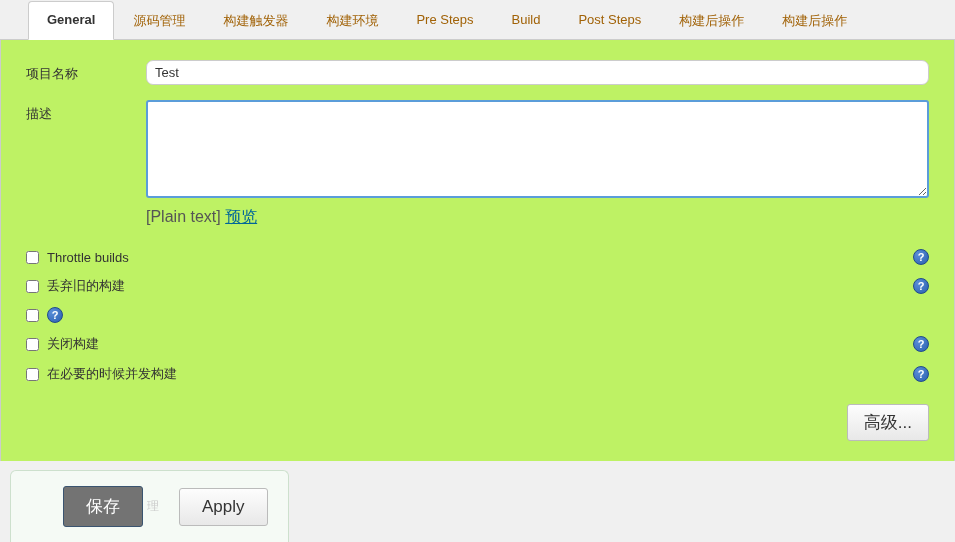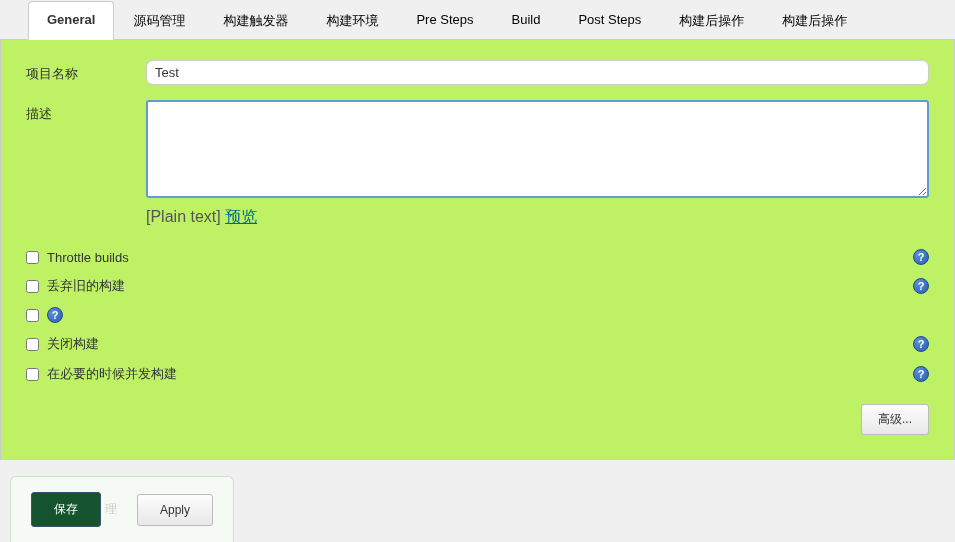--- a/index.html
+++ b/index.html
@@ -15,21 +15,21 @@
     }
     .tabs {
       display: flex;
       background: #f0f0f0;
       border-bottom: 1px solid #ccc;
       padding-left: 28px;
     }
     .tab {
       padding: 10px 18px;
       cursor: pointer;
-      color: #000000;
+      color: #a16207;
       font-size: 13px;
       border: 1px solid transparent;
       border-bottom: none;
       position: relative;
       top: 1px;
     }
     .tab.active {
       background: #fff;
       color: #333;
       font-weight: bold;
@@ -121,27 +121,28 @@
       display: flex;
       justify-content: flex-end;
       margin-top: 15px;
     }
     .btn {
       padding: 6px 16px;
       border: 1px solid #bbb;
       background: linear-gradient(#fdfdfd, #e8e8e8);
       border-radius: 3px;
       cursor: pointer;
-      font-size: 12px;
+      font-size: 17px;
       color: #333;
     }
     .btn-primary {
-      background: #14532d;
+      background: #737373;
       color: #fff;
       border: 1px solid #3a5470;
+      margin-left: 32px;
     }
     .footer-bar {
       position: absolute;
       bottom: 0;
       left: 10px;
       background: #f5faf5;
       border: 1px solid #cde0cd;
       border-bottom: none;
       border-radius: 6px 6px 0 0;
       padding: 15px 20px;

